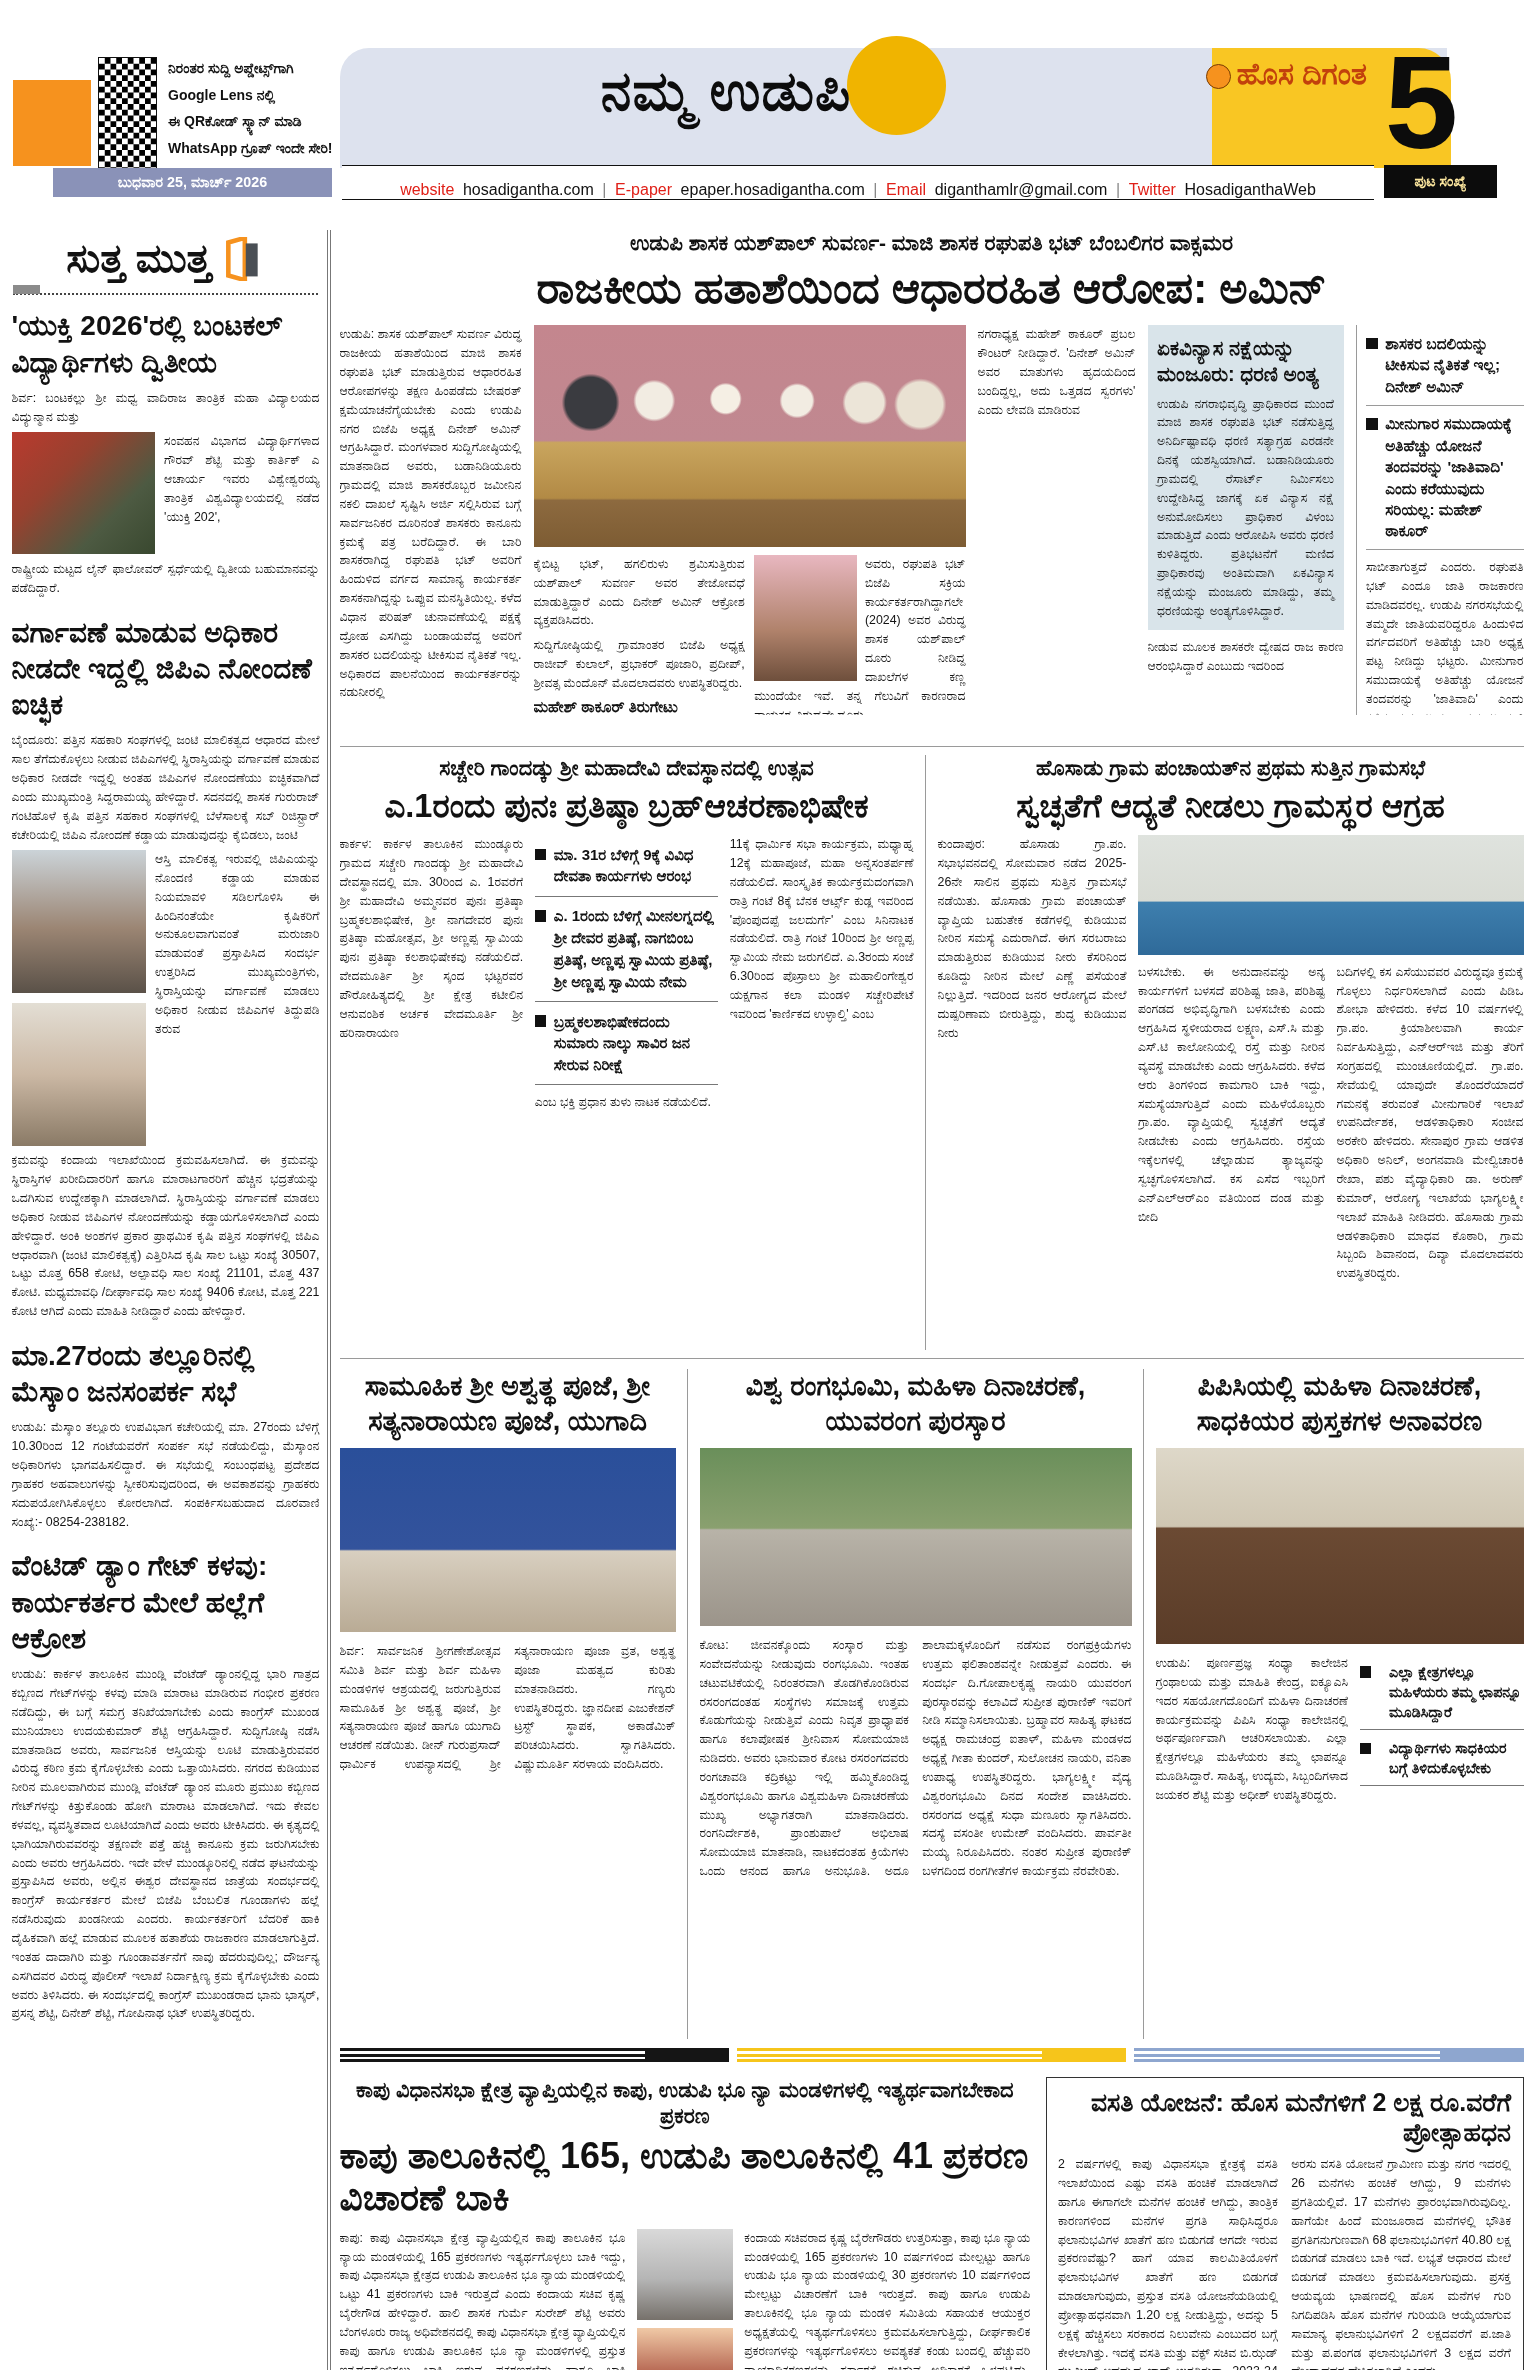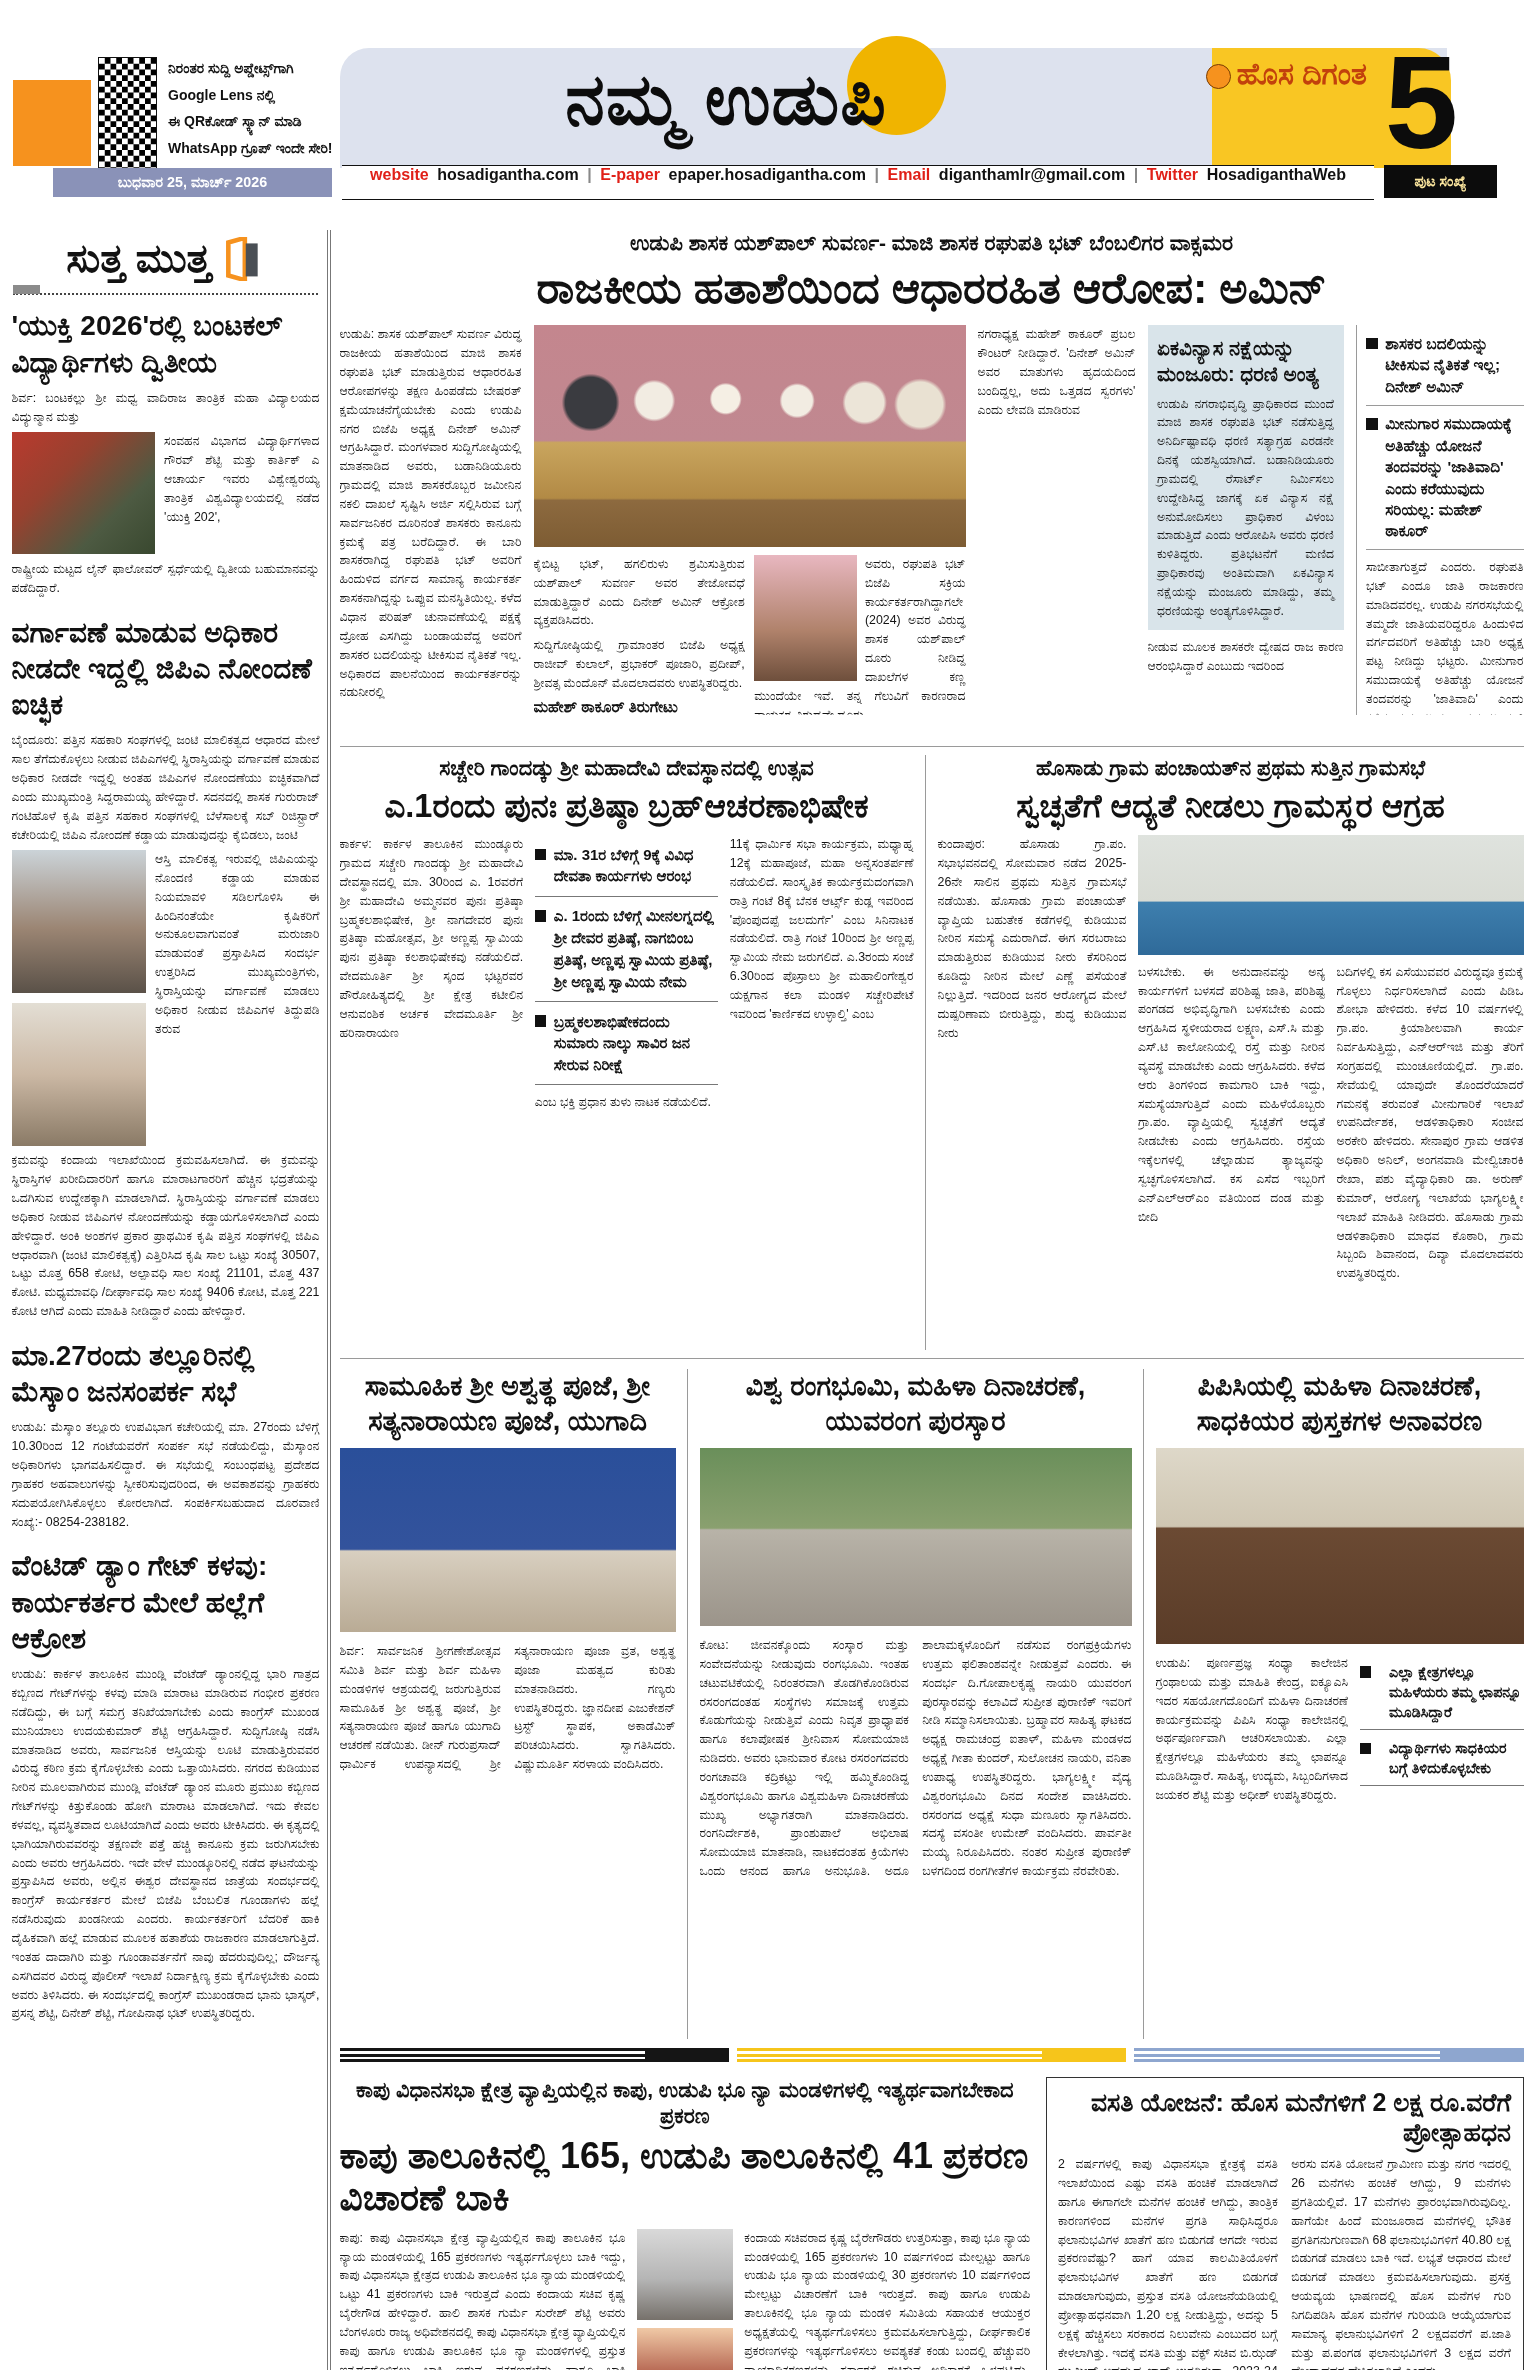--- a/index.html
+++ b/index.html
@@ -8,32 +8,32 @@
         font-family:"Liberation Sans",sans-serif;color:#121212;overflow:hidden;}
   
   .mast-band{position:absolute;left:340px;top:48px;width:1107px;height:120px;background:#dde2ee;
              border-radius:29px 0 0 0;}
   .title-circle{position:absolute;left:847px;top:36px;width:99px;height:99px;border-radius:50%;background:#f0b400;}
   .orange-sq{position:absolute;left:13.4px;top:80px;width:78px;height:86px;background:#f6921e;}
   .qr{position:absolute;left:98px;top:57px;width:57px;height:111px;border:1.9px solid #111;
       background:repeating-conic-gradient(#000 0 25%, #fff 0 50%) 0 0/11.5px 11.5px;}
   .promo{position:absolute;left:168px;top:55px;width:191px;font-size:14px;font-weight:bold;line-height:1.9;color:#111;}
   .mast-title{position:absolute;left:449px;top:59px;width:554px;text-align:center;
-              font-size:71px;font-weight:bold;letter-spacing:1px;color:#0c0c0c;}
+              font-size:55px;font-weight:bold;letter-spacing:1px;color:#0c0c0c;}
   .yellow-panel{position:absolute;left:1212px;top:48px;width:239px;height:120px;background:#f9c623;border-radius:0 32.5px 0 0;}
   .brand-row{position:absolute;left:1080px;top:57px;width:287px;text-align:right;font-size:30px;font-weight:bold;color:#c2410c;}
   .brand-dot{display:inline-block;width:23px;height:23px;border-radius:50%;background:#f6921e;border:1.9px solid #7a3c00;vertical-align:middle;margin-right:5.7px;}
   .edition{position:absolute;left:1059px;top:92px;width:306px;text-align:center;font-size:63px;font-weight:bold;color:#0c0c0c;}
   .bignum{position:absolute;left:1346px;top:27px;width:151px;text-align:center;font-size:132px;font-weight:bold;color:#0c0c0c;}
   
   .datebox{position:absolute;left:53px;top:168px;width:279px;height:29px;background:#8a92b8;color:#fff;
            display:flex;align-items:center;justify-content:center;font-size:14.3px;font-weight:bold;}
   .infostrip{position:absolute;left:342px;top:165px;width:1032px;height:32.5px;background:#fff;
-             border-top:1.9px solid #111;border-bottom:1.9px solid #111;display:flex;align-items:flex-start;
-             justify-content:center;gap:8.6px;font-size:16px;color:#111;font-weight:bold;}
+             border-top:1.9px solid #111;border-bottom:1.9px solid #111;display:flex;align-items:flex-end;
+             justify-content:center;gap:8.6px;font-size:16px;color:#111;}
   .infostrip .lbl{color:#e02018;}
   .infostrip .sep-pipe{color:#888;}
   .pagenumbox{position:absolute;left:1384px;top:165px;width:113px;height:32.5px;background:#0c0c0c;color:#ffe9a0;
               display:flex;align-items:center;justify-content:center;font-size:14.3px;font-weight:bold;}
   
   .content{position:absolute;left:11.5px;top:222px;width:1512px;height:2156px;margin-top:8px;}
   .sidebar{position:absolute;left:0;top:0;width:308px;height:100%;overflow:hidden;}
   .sidebar-rule{position:absolute;left:315px;top:0;height:100%;width:2.9px;border-left:1px solid #777;border-right:1px solid #777;}
   .main{position:absolute;left:328px;top:0;width:1184px;height:100%;}
   

